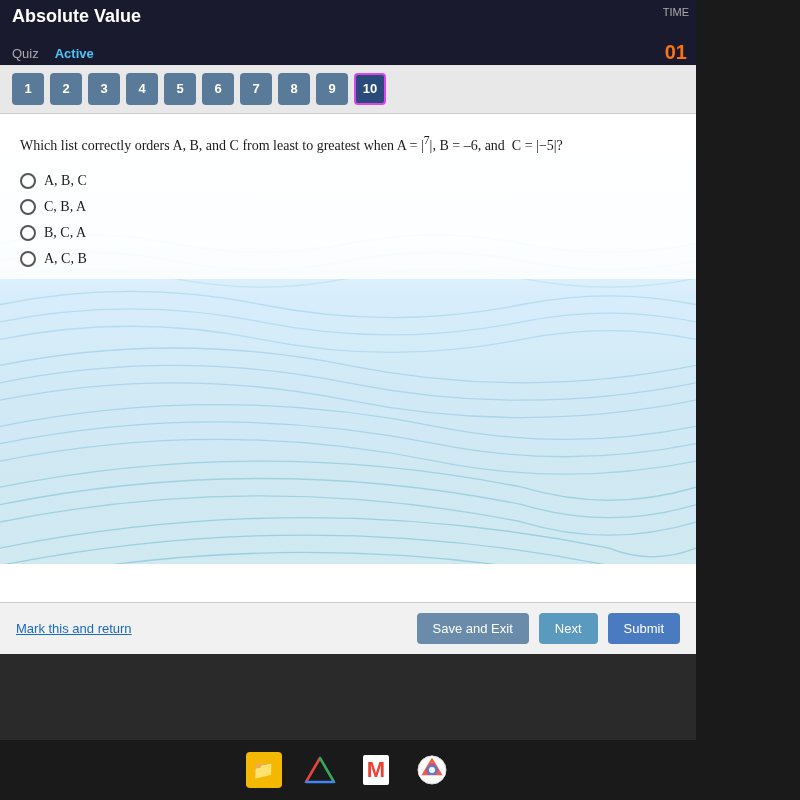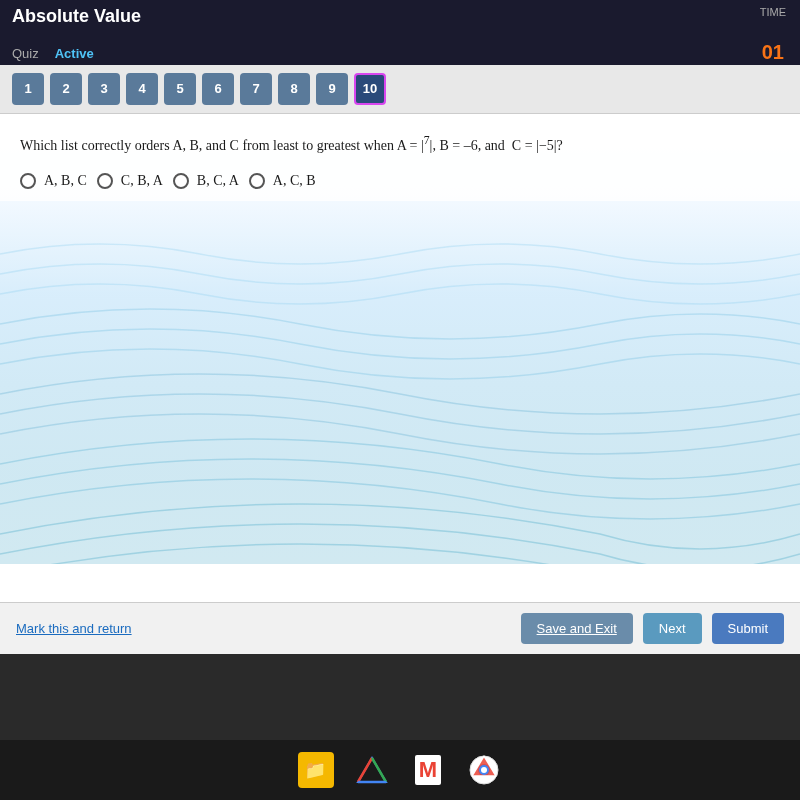--- a/index.html
+++ b/index.html
@@ -7,21 +7,21 @@
       width: 800px;
       height: 800px;
       background: #1a1a1a;
       font-family: Arial, sans-serif;
       overflow: hidden;
       position: relative;
     }
 
     
     .desktop {
-      width: 800px;
+      width: 696px;
       height: 800px;
       background: #2a2a2a;
       position: relative;
     }
 
     
     .quiz-window {
       position: absolute;
       top: 0;
       left: 0;
@@ -57,21 +57,21 @@
 
     .active-badge {
       color: #4fc3f7;
       font-size: 13px;
       font-weight: bold;
     }
 
     .timer-area {
       position: absolute;
       top: 6px;
-      right: 14px;
+      right: 7px;
       text-align: center;
     }
 
     .timer-label {
       color: #aaa;
       font-size: 11px;
     }
 
     .timer-value {
       color: #f97316;
@@ -142,21 +142,21 @@
 
     .question-text {
       font-size: 14px;
       color: #1a1a1a;
       margin-bottom: 18px;
       line-height: 1.5;
     }
 
     .answer-options {
       display: flex;
-      flex-direction: row;
+      flex-direction: column;
       gap: 10px;
     }
 
     .option-row {
       display: flex;
       align-items: center;
       gap: 8px;
       cursor: pointer;
     }
 
@@ -200,21 +200,20 @@
     }
 
     .btn-save-exit {
       background: #6a8caa;
       color: #fff;
       border: none;
       padding: 8px 16px;
       font-size: 13px;
       border-radius: 4px;
       cursor: pointer;
-      text-decoration: underline;
     }
 
     .btn-next {
       background: #5a9abf;
       color: #fff;
       border: none;
       padding: 8px 16px;
       font-size: 13px;
       border-radius: 4px;
       cursor: pointer;

